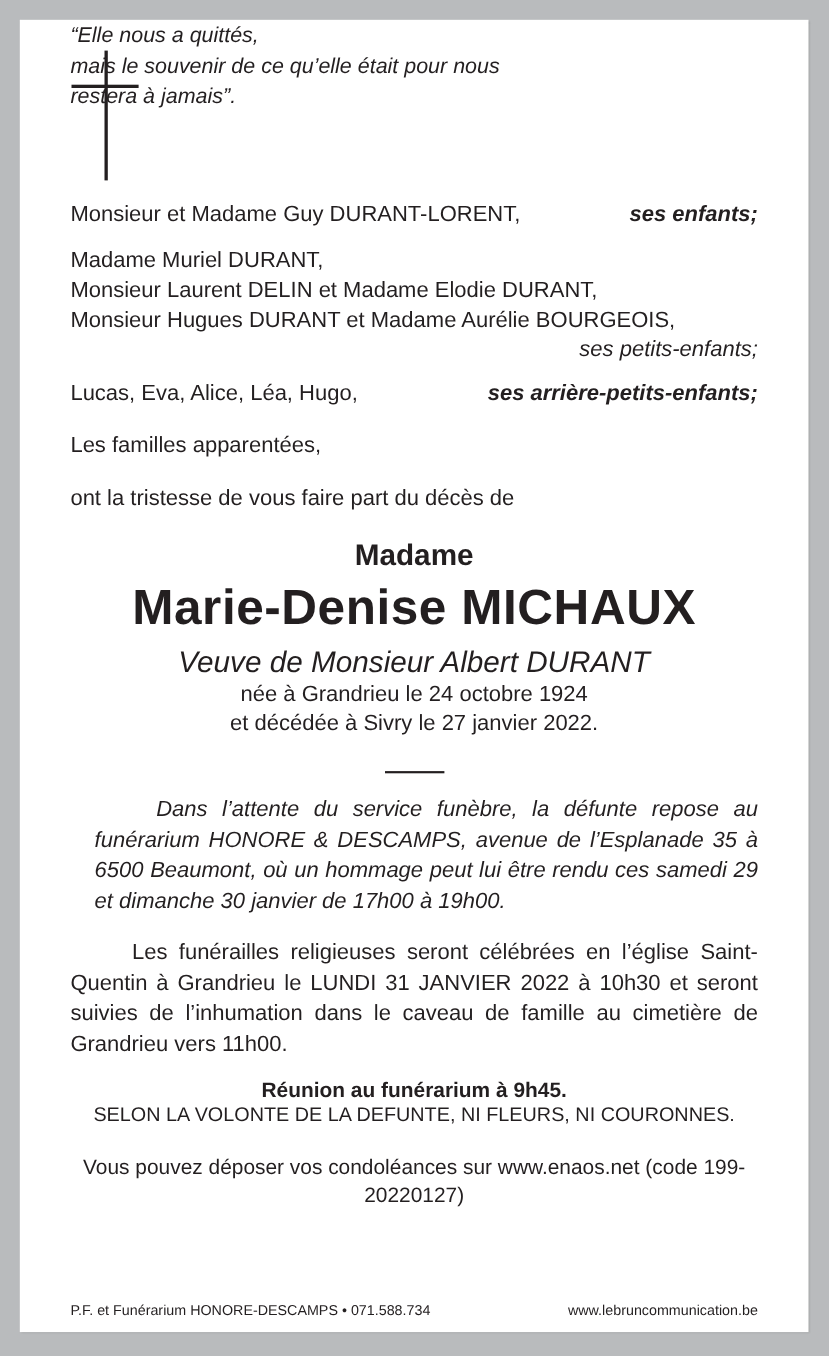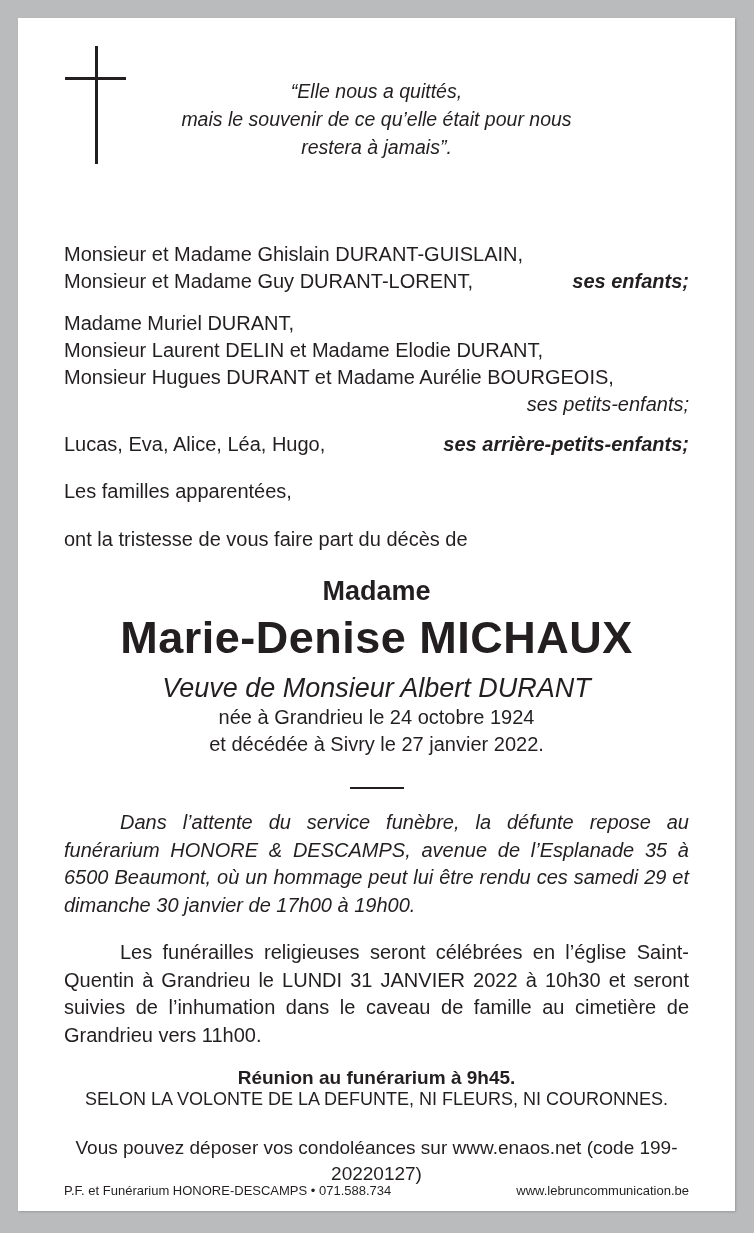--- a/index.html
+++ b/index.html
@@ -19,22 +19,21 @@
   }
   .content { position: relative; width: 100%; height: 100%; padding: 0 46px; }
 
   
   .cross { position: absolute; left: 0; top: 0; width: 160px; height: 180px; }
   .cross .v { position: absolute; left: 77px; top: 28px; width: 3px; height: 118px; background: #231f20; }
   .cross .h { position: absolute; left: 47px; top: 59px; width: 61px; height: 3px; background: #231f20; }
 
   
   .quote {
-    padding-top: 59px;
-    text-align: center;
+    text-align: left;
     font-style: italic;
     font-size: 19.5px;
     line-height: 28px;
   }
 
   
   .family { margin-top: 80px; font-size: 20px; line-height: 27px; }
   .fam-row { display: flex; justify-content: space-between; align-items: baseline; }
   .relation { font-style: italic; white-space: nowrap; font-weight: bold; }
   .relation-only { text-align: right; font-style: italic; }
@@ -57,21 +56,21 @@
   }
 
   
   .para {
     margin-top: 20px;
     font-size: 20px;
     line-height: 27.5px;
     text-align: justify;
     text-indent: 56px;
   }
-  .para.italic { font-style: italic; }
+  .para.italic { font-style: italic; margin-left: 22px; }
 
   .meeting { margin-top: 18px; text-align: center; font-weight: bold; font-size: 19px; }
   .wishes  { text-align: center; font-size: 18px; }
   .condolences { margin-top: 25px; text-align: center; font-size: 19px; line-height: 26px; }
 
   
   .footer {
     position: absolute;
     left: 46px; right: 46px; bottom: 13px;
     display: flex;
@@ -94,21 +93,20 @@
 
     <div class="quote">
       <div>“Elle nous a quittés,</div>
       <div>mais le souvenir de ce qu’elle était pour nous</div>
       <div>restera à jamais”.</div>
     </div>
 
     <div class="family">
 
       <div>
-        <div>Monsieur et Madame Ghislain DURANT-GUISLAIN,</div>
         <div class="fam-row">
           <span>Monsieur et Madame Guy DURANT-LORENT,</span>
           <span class="relation">ses enfants;</span>
         </div>
       </div>
 
       <div class="gap-15">
         <div>Madame Muriel DURANT,</div>
         <div>Monsieur Laurent DELIN et Madame Elodie DURANT,</div>
         <div>Monsieur Hugues DURANT et Madame Aurélie BOURGEOIS,</div>

